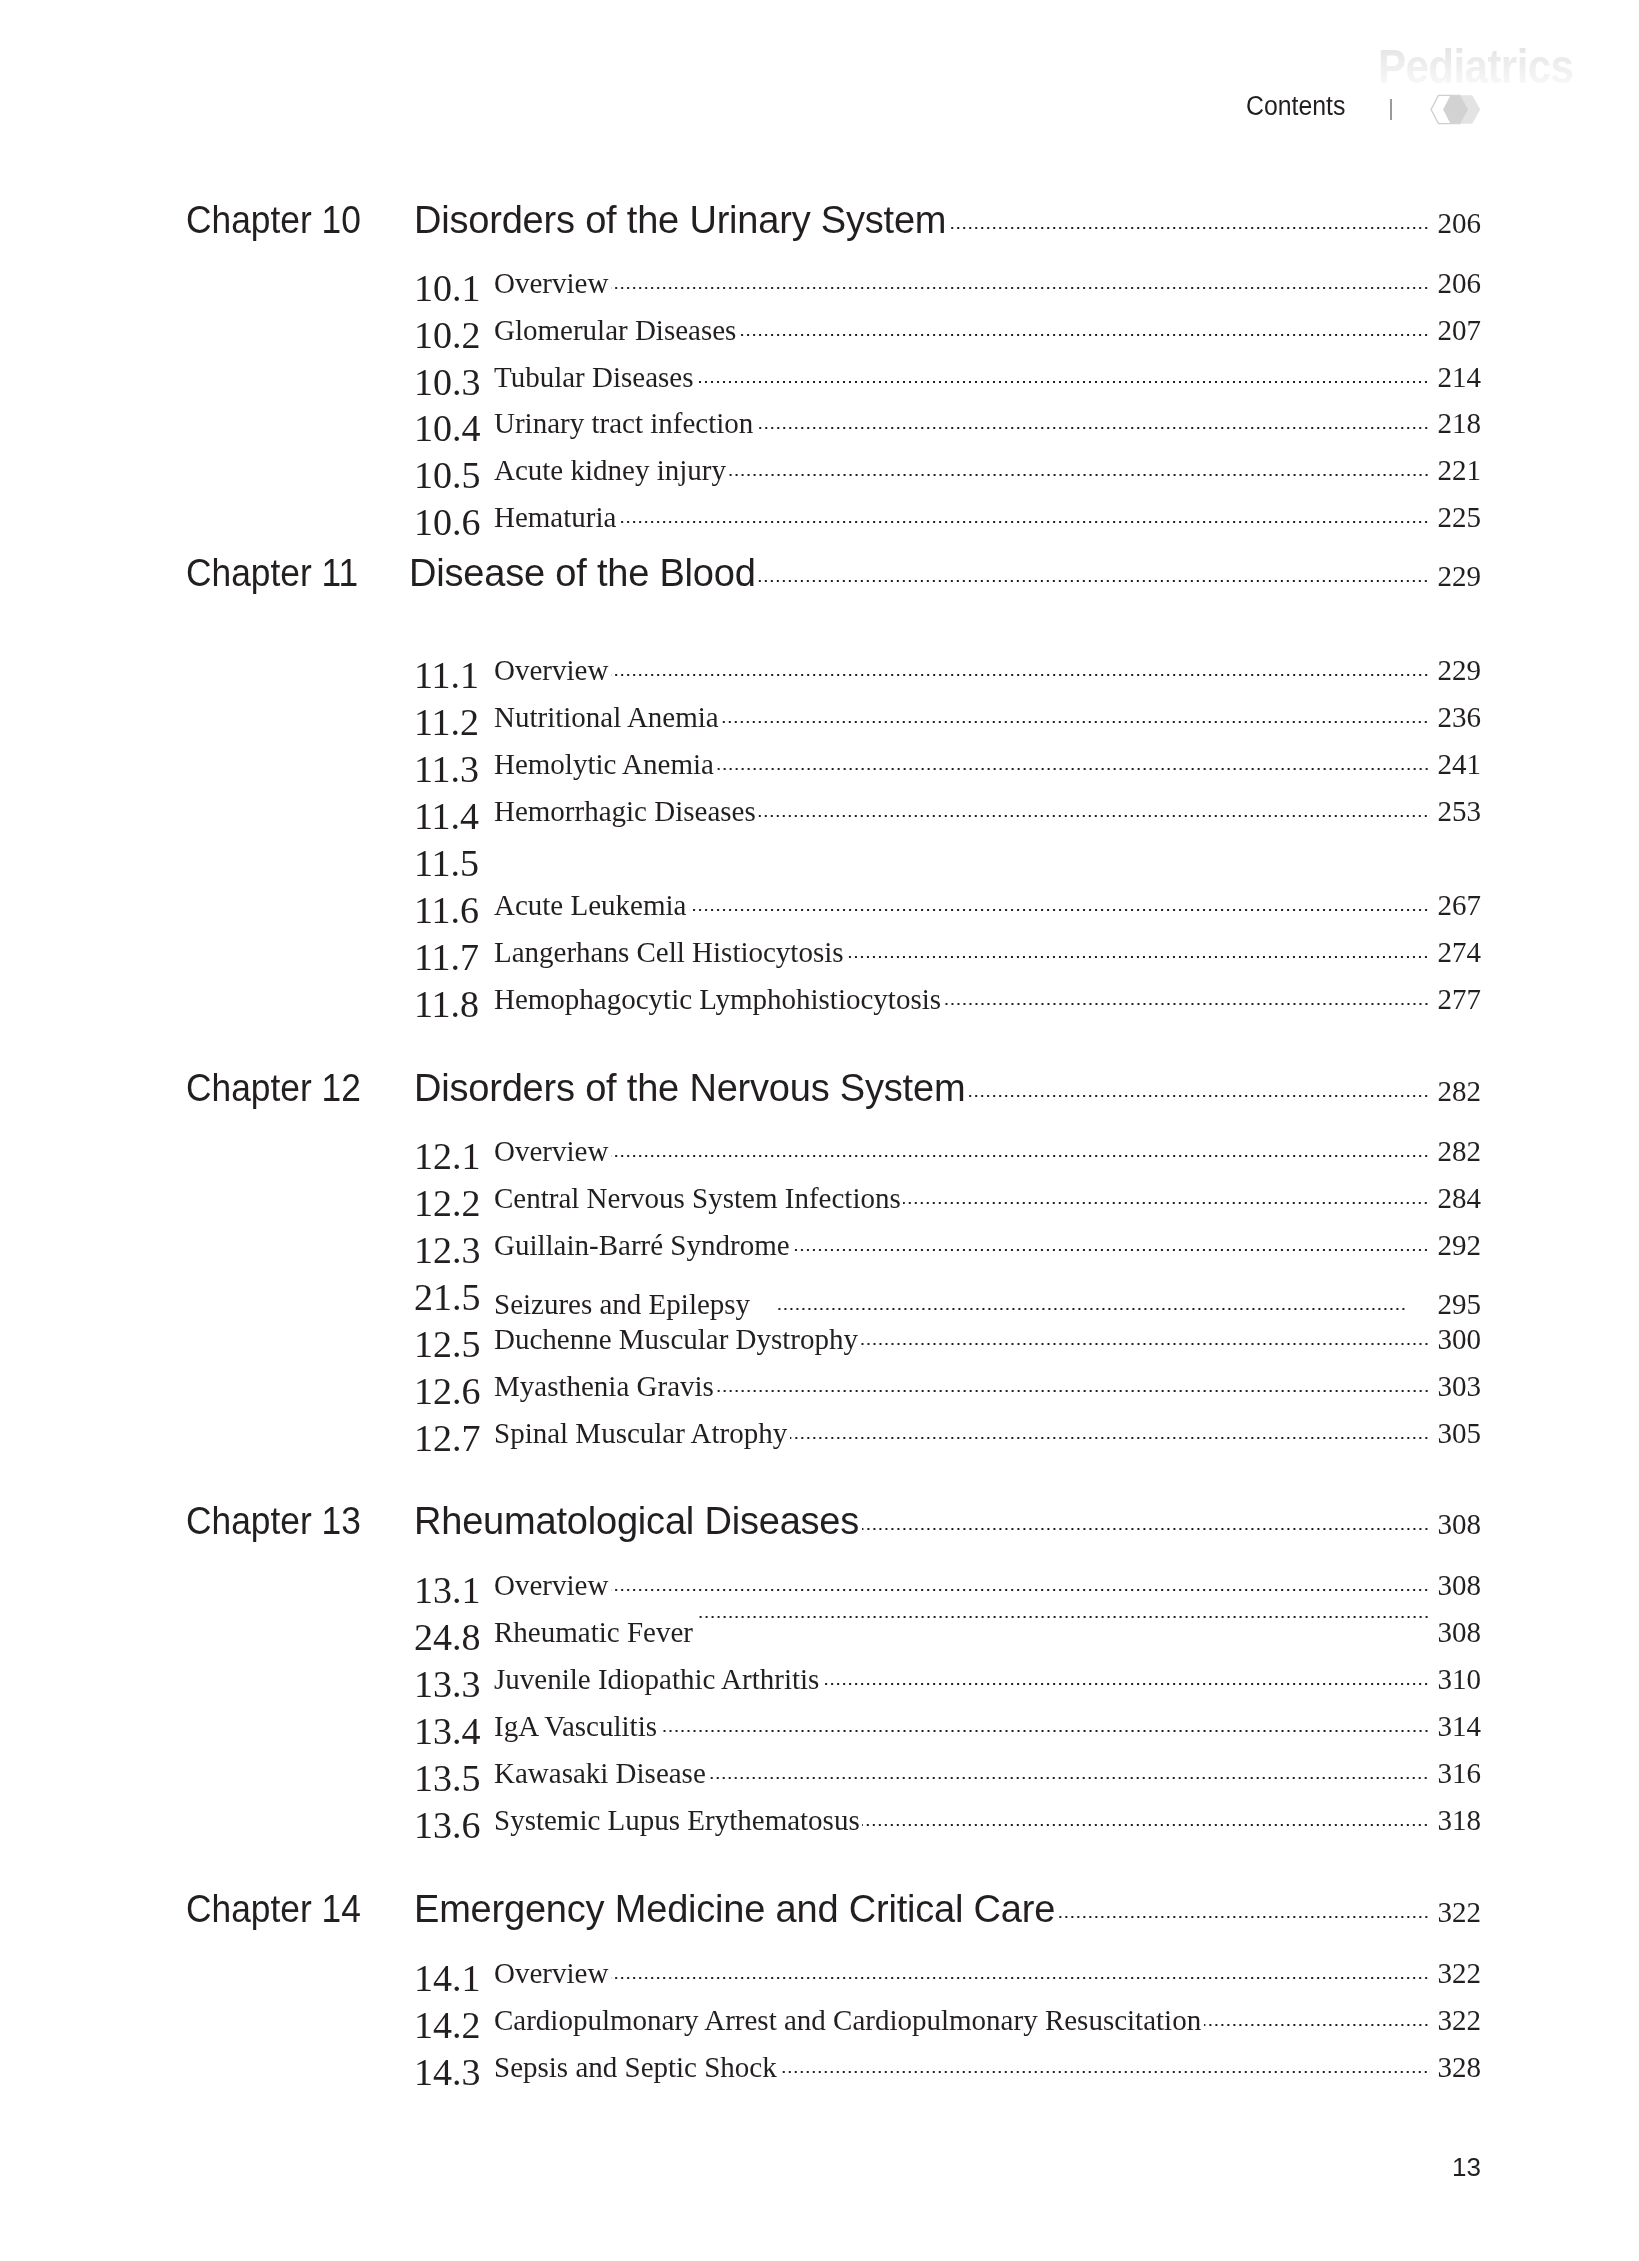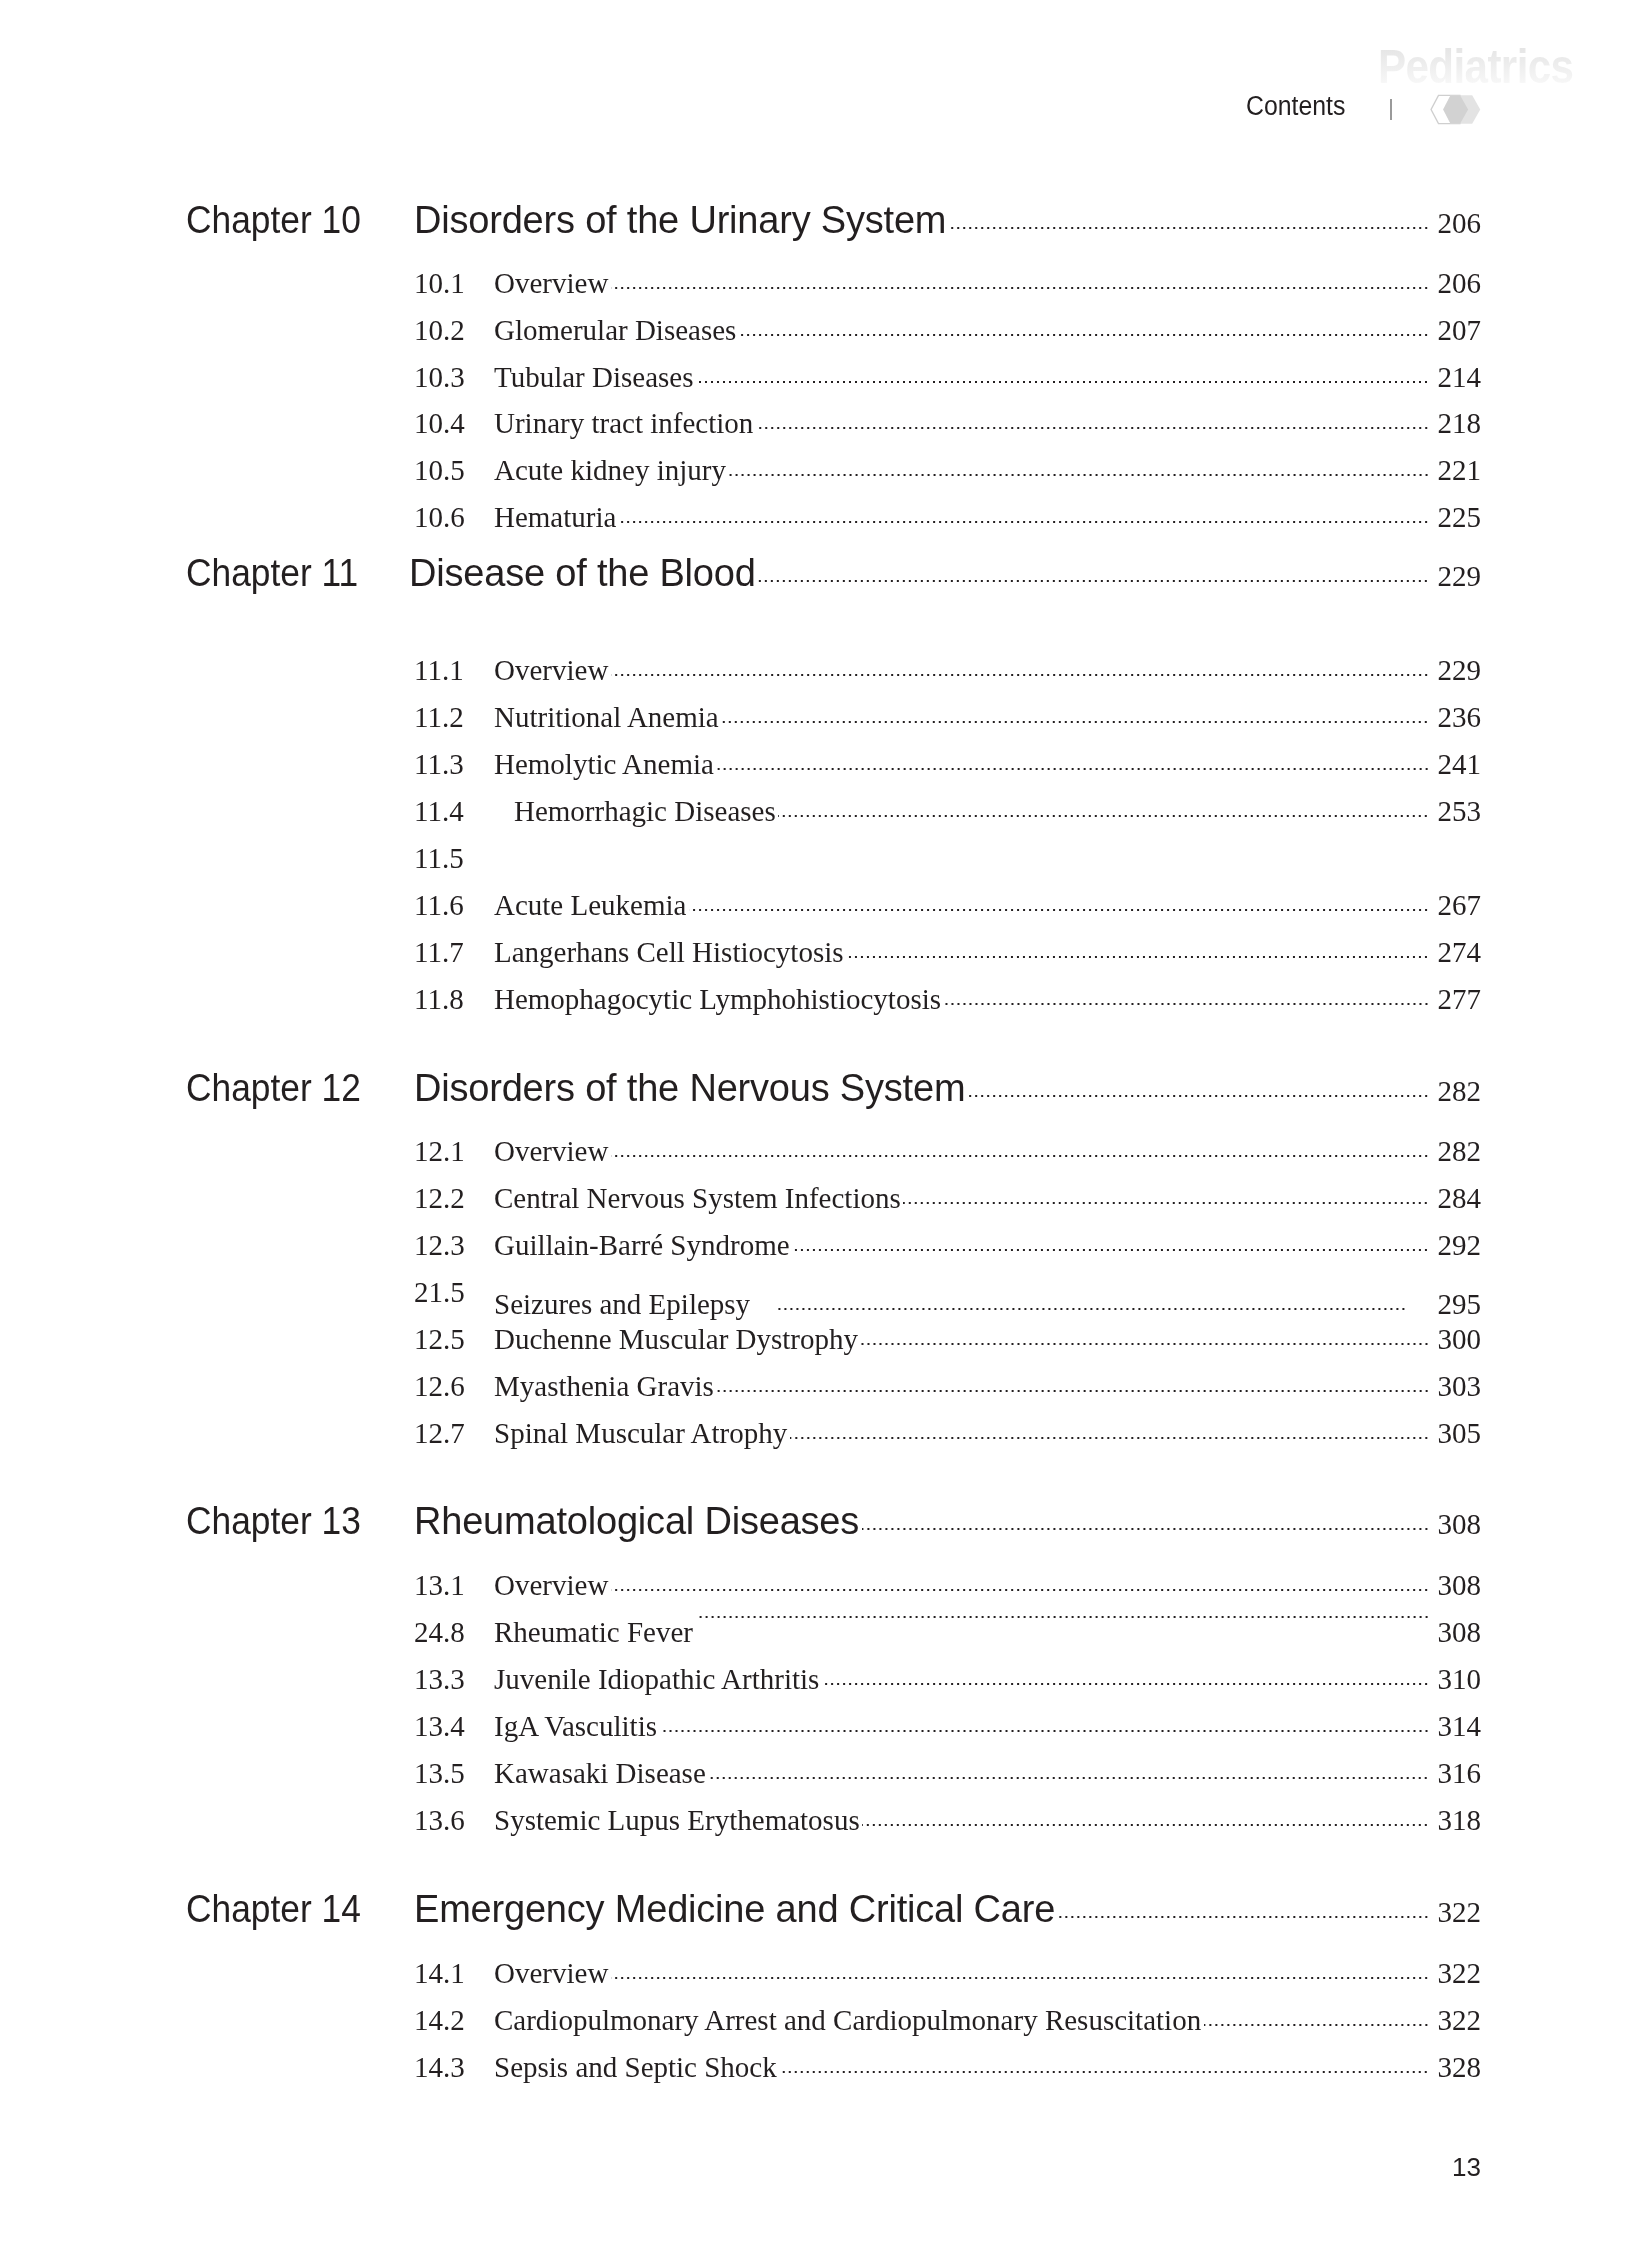--- a/index.html
+++ b/index.html
@@ -39,21 +39,21 @@
     flex: 1 1 auto; margin: 0 6.8px 0 2.7px; height: 4.1px; align-self: baseline;
     background-image: radial-gradient(circle, #231f20 1.1px, transparent 1.4px);
     background-size: 6px 4.1px; background-repeat: repeat-x; background-position: right center;
     position: relative; top: -2.7px;
   }
   .page {
     font-family: "Liberation Serif", serif; font-size: 29px; line-height: 1; min-width: 45px; text-align: right;
   }
   .section .secnum {
     position: absolute; left: 414px;
-    font-family: "Liberation Serif", serif; font-size: 29px; line-height: 1; white-space: nowrap;
+    font-family: "Liberation Serif", serif; font-size: 38px; line-height: 1; white-space: nowrap;
   }
   .section .lead-row { left: 494px; }
   .section .title { font-family: "Liberation Serif", serif; font-size: 29px; line-height: 1; }
   .folio {
     position: absolute; left: 1452px; top: 2154px;
     font-family: "Liberation Sans", sans-serif; font-size: 26px; line-height: 1;
   }
 </style>
 </head>
 <body>
@@ -153,21 +153,21 @@
   <div class="section" style="top: 750px; height: 29px;">
       <span class="secnum" style="top: 0px;">11.3</span>
       <div class="lead-row" style="top: 0px;">
         <span class="title">Hemolytic Anemia</span>
         <span class="dots"></span>
         <span class="page">241</span>
       </div>
     </div>
   <div class="section" style="top: 797px; height: 29px;">
       <span class="secnum" style="top: 0px;">11.4</span>
-      <div class="lead-row" style="top: 0px; margin-left: 20px;">
+      <div class="lead-row" style="top: 0px;">
         <span class="title">Hemorrhagic Diseases</span>
         <span class="dots"></span>
         <span class="page">253</span>
       </div>
     </div>
   <div class="section" style="top: 844px; height: 29px; padding-left: 45px;">
       <span class="secnum" style="top: 0px;">11.5</span>
     </div>
   <div class="section" style="top: 891px; height: 29px;">
       <span class="secnum" style="top: 0px;">11.6</span>

